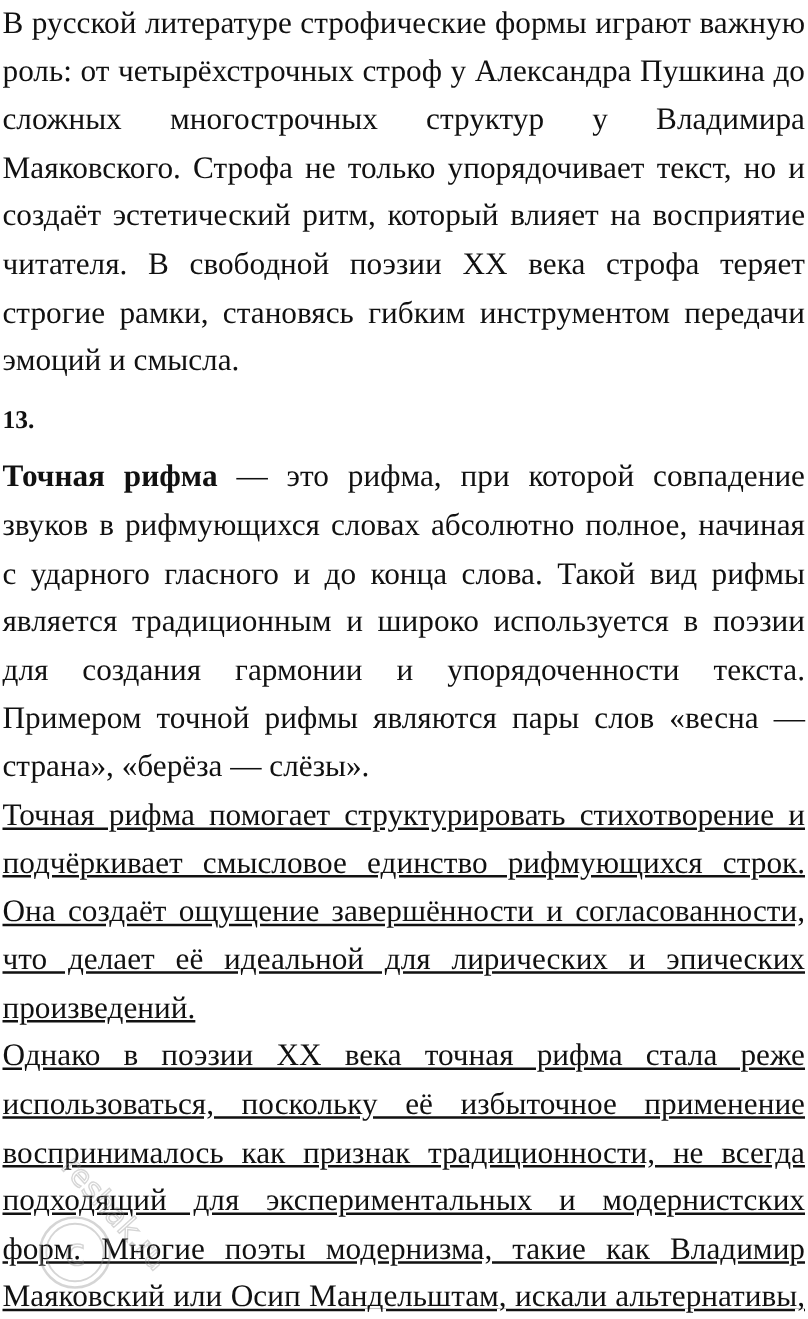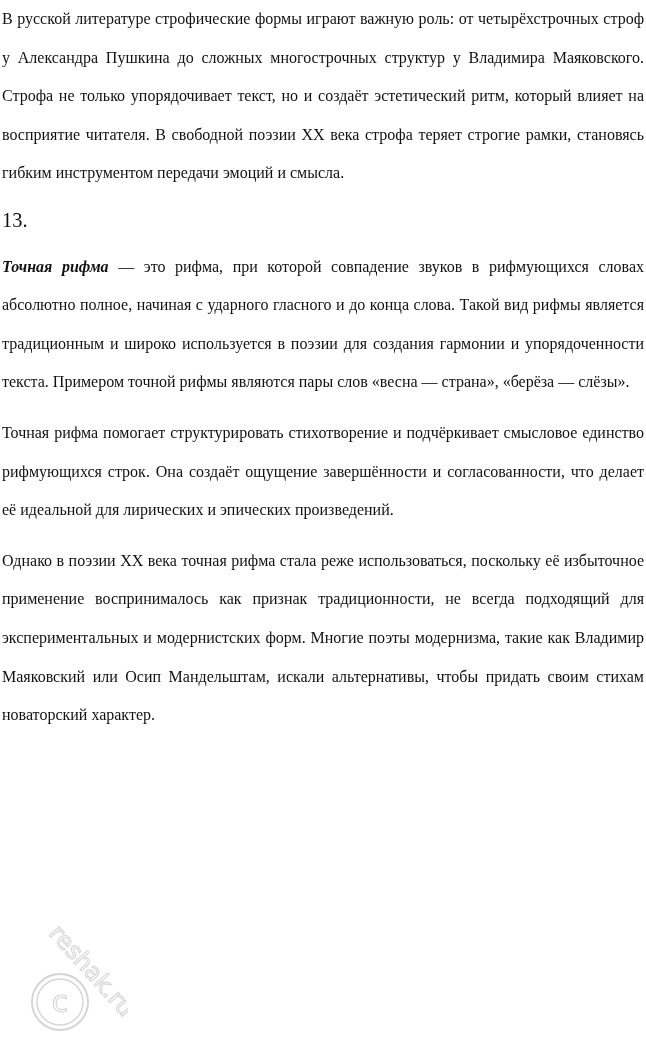--- a/index.html
+++ b/index.html
@@ -15,36 +15,36 @@
       font-family: "Liberation Serif", "DejaVu Serif", serif;
       color: #111111;
     }
     .page {
       position: absolute;
       left: 2px;
       top: 0;
       width: 642px;
     }
     .para {
-      font-size: 16px;
+      font-size: 25px;
       line-height: 38.6px;
       text-align: justify;
       margin: 0;
       padding: 0;
     }
-    .para + .para { margin-top: 12px; }
+    .para + .para { margin-top: 0; text-decoration: underline; }
     .p0 { margin-top: 0; }
     .heading {
       font-size: 20.4px;
       line-height: 38.6px;
-      font-weight: normal;
+      font-weight: bold;
       margin: 8px 0 0 0;
     }
     .heading + .para { margin-top: 8px; }
-    .bold { font-weight: bold; font-style: italic; }
+    .bold { font-weight: bold; }
     .watermark {
       position: absolute;
       left: 18px;
       top: 912px;
       width: 110px;
       height: 130px;
       pointer-events: none;
       opacity: 0.35;
     }
   </style>

